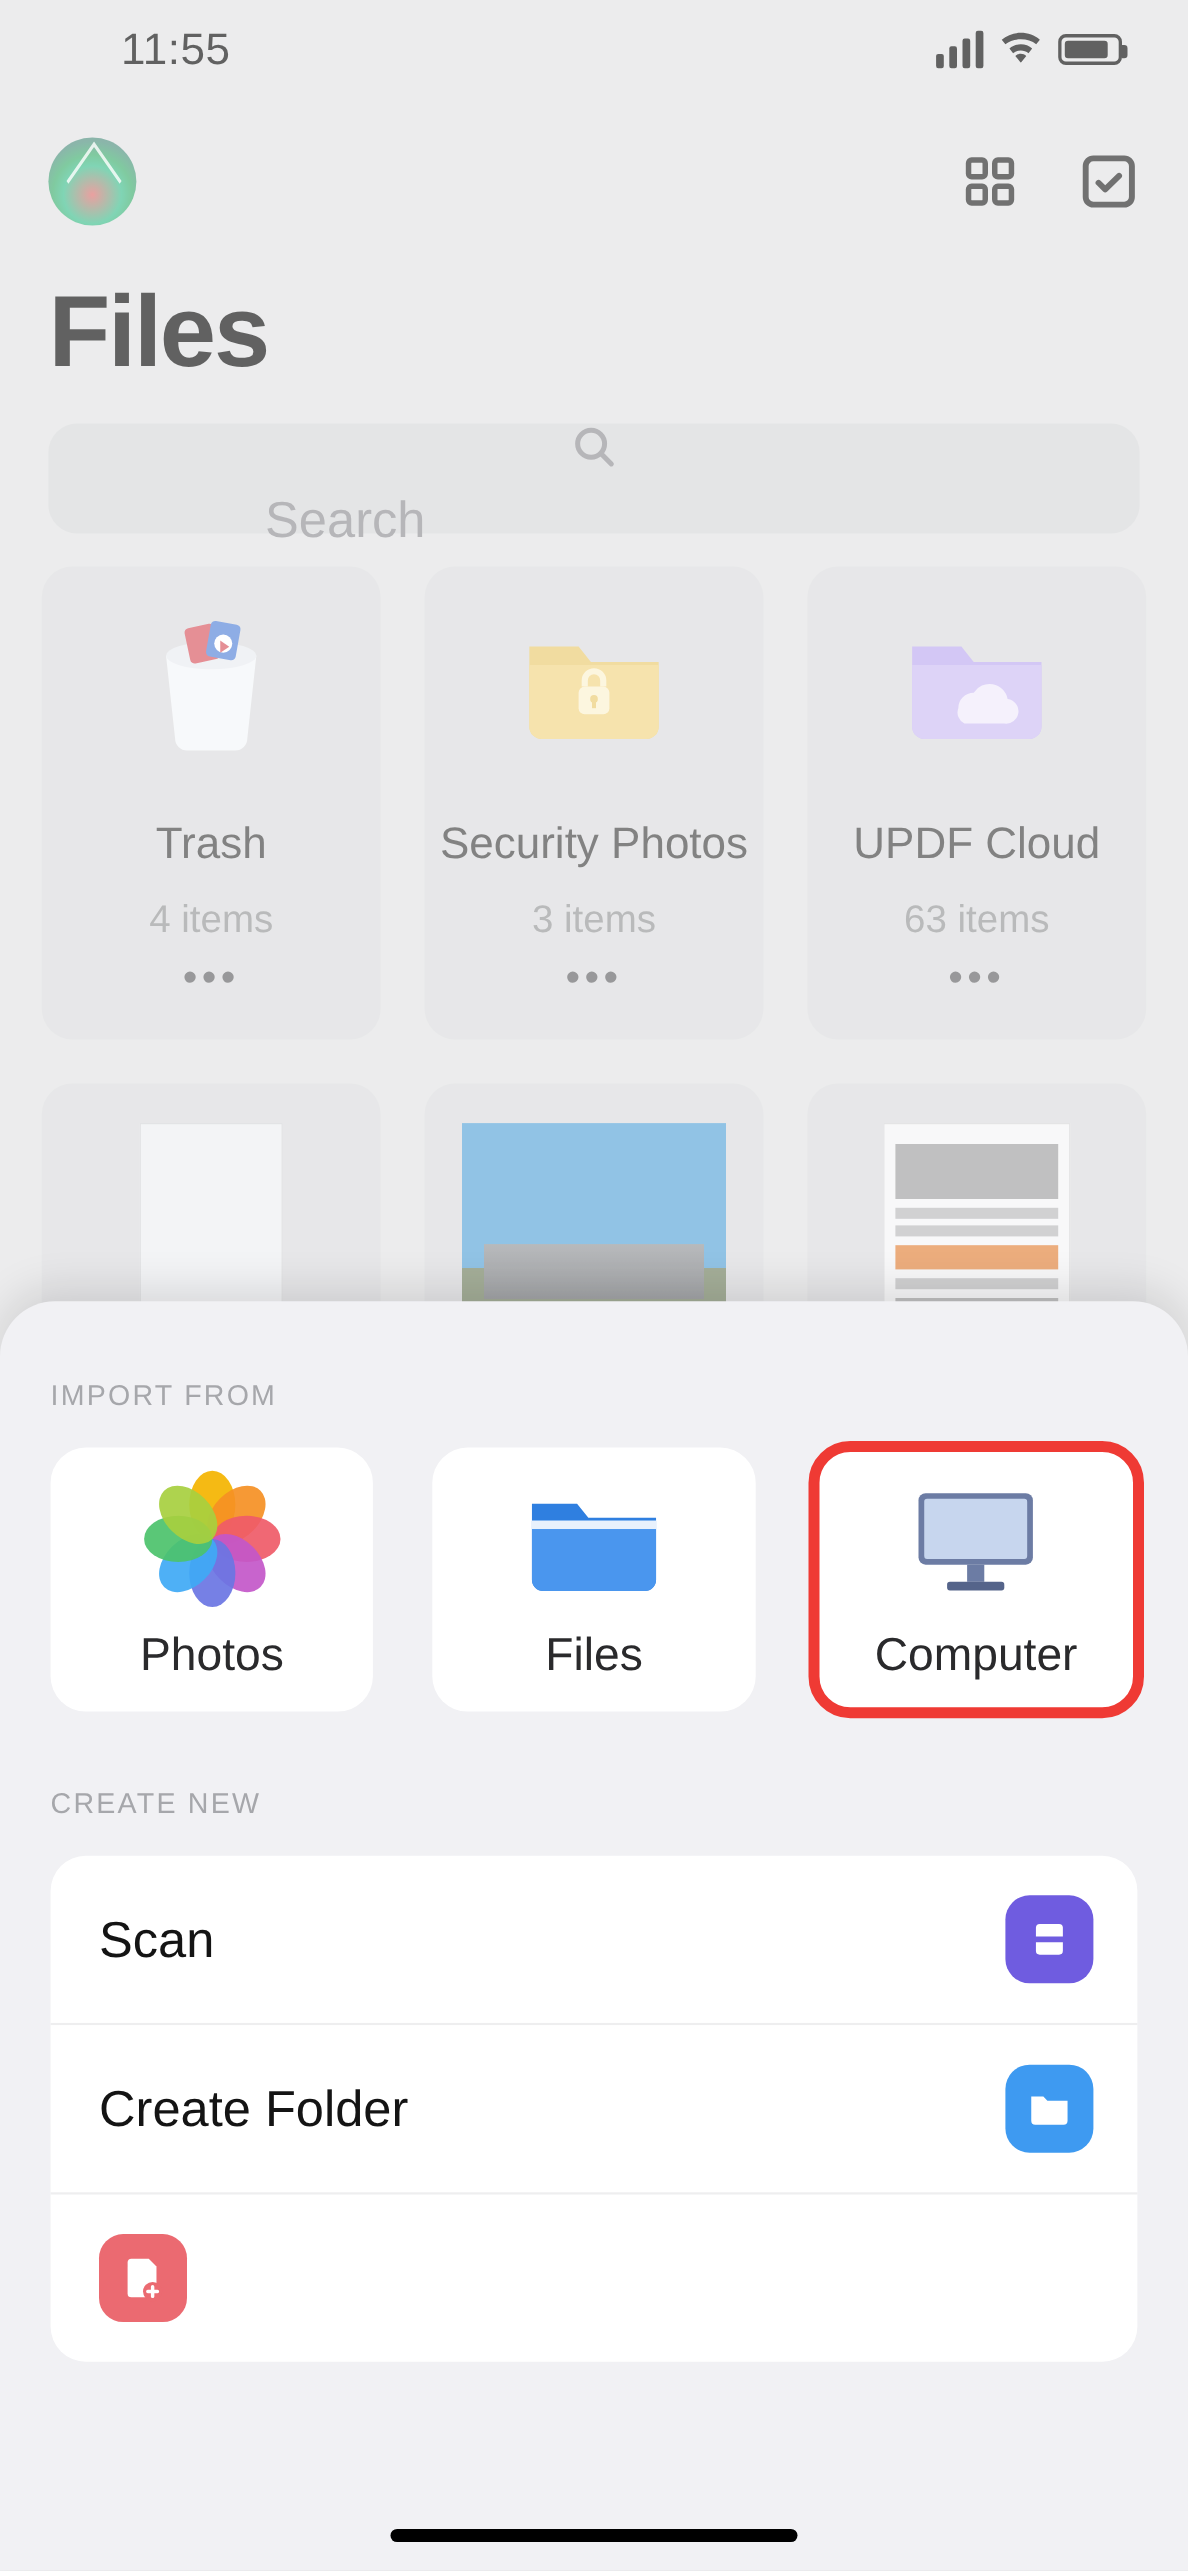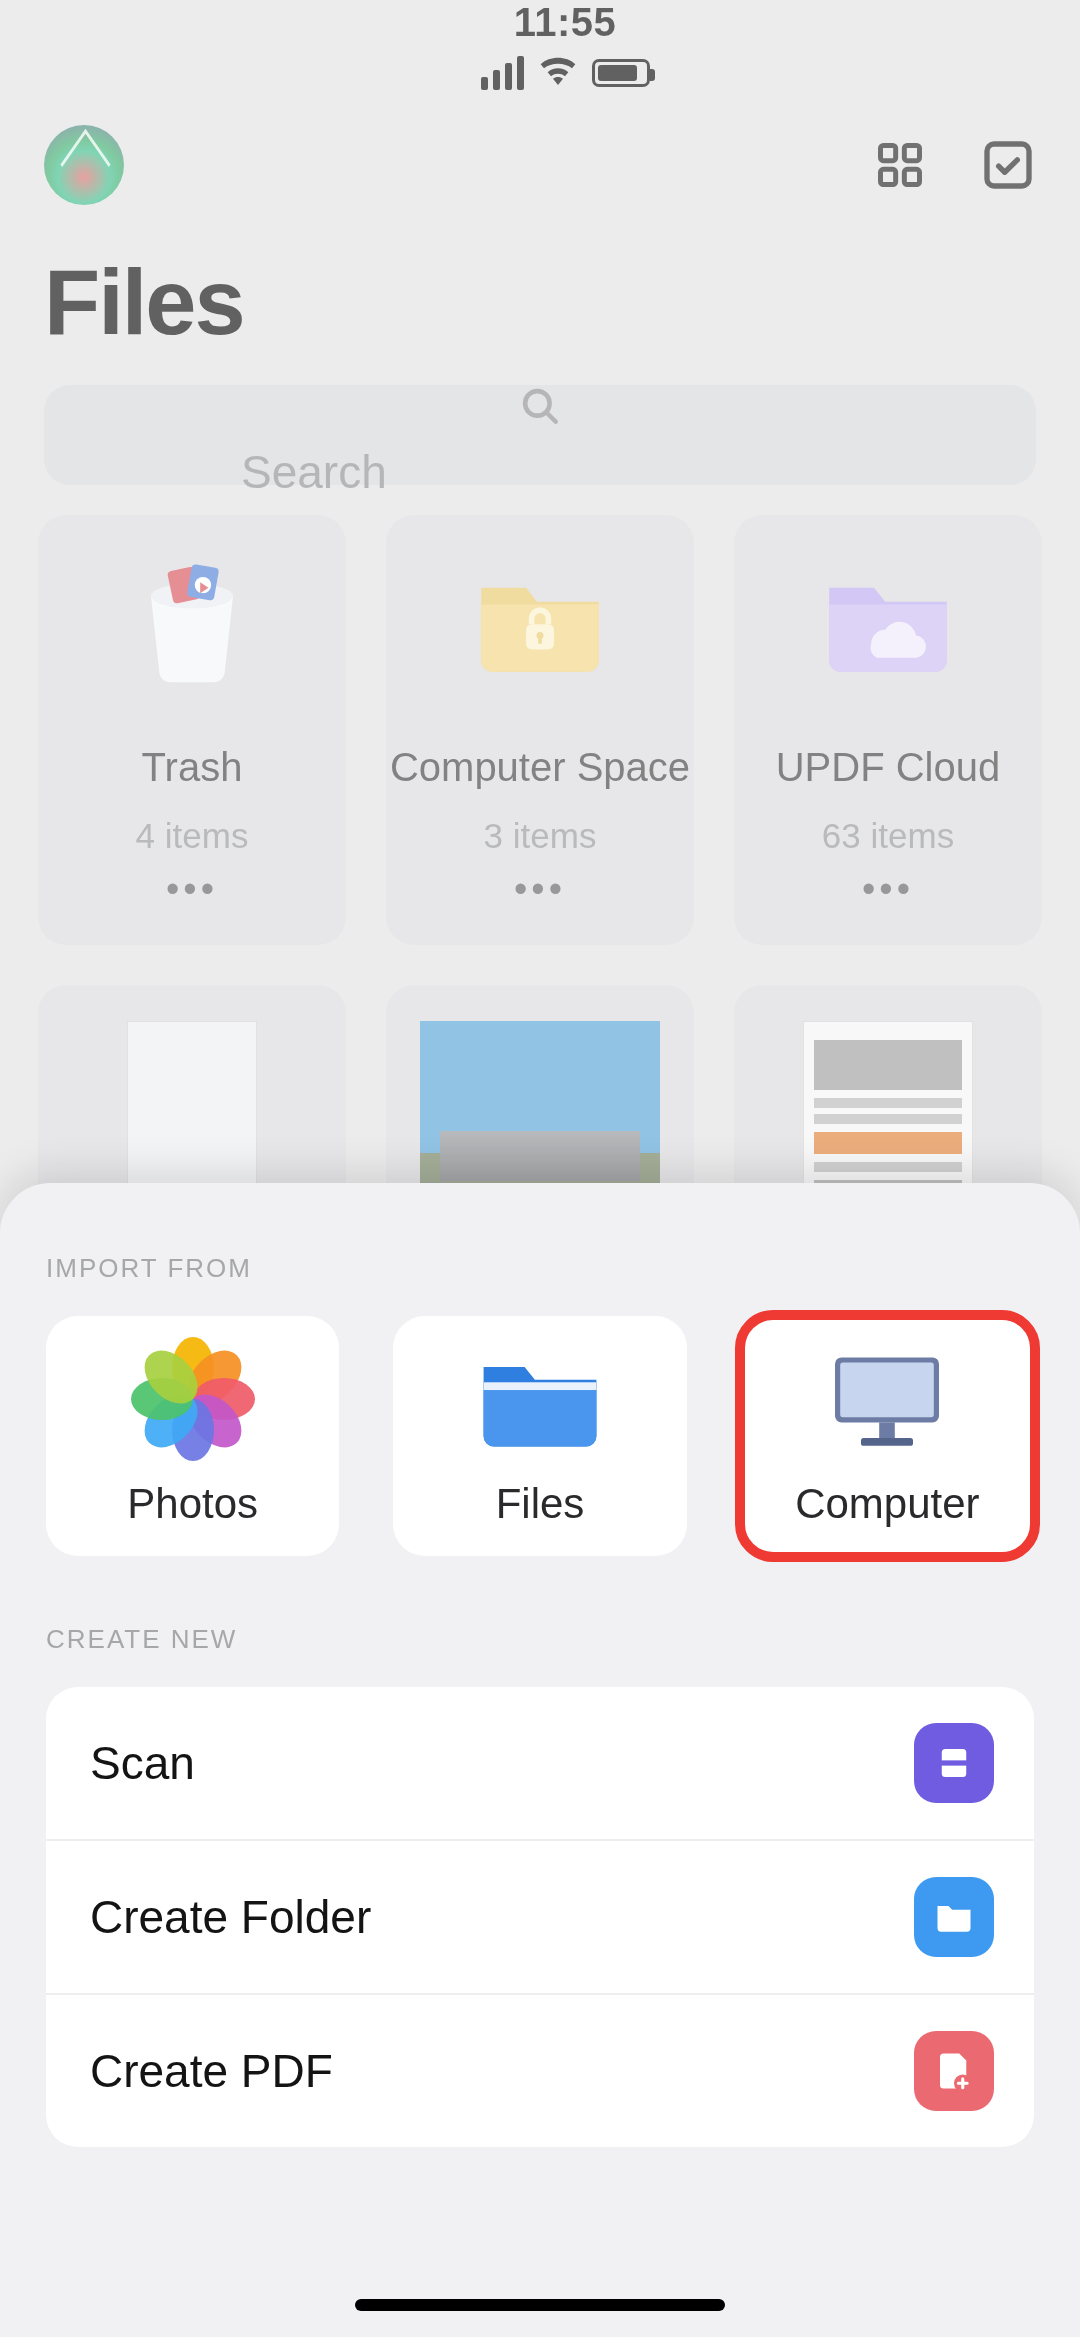--- a/index.html
+++ b/index.html
@@ -12,22 +12,21 @@
     overflow: hidden;
   }
 
   
   .status-bar {
     height: 90px;
     display: flex;
     justify-content: space-between;
     align-items: center;
     padding: 0 60px 0 110px;
-    font-weight: 700;
-    flex-direction: column;
+    font-weight: 400;
   }
   .status-time { font-size: 40px; letter-spacing: 0.5px; }
   .status-right { display: flex; align-items: center; gap: 14px; }
   .signal-bars { display: flex; align-items: flex-end; gap: 5px; }
   .signal-bars span { width: 7px; background: #000; border-radius: 2px; }
   .signal-bars span:nth-child(1){height:13px;}
   .signal-bars span:nth-child(2){height:20px;}
   .signal-bars span:nth-child(3){height:27px;}
   .signal-bars span:nth-child(4){height:34px;}
   .wifi-glyph { font-size: 34px; line-height: 1; }
@@ -255,21 +254,21 @@
     <div class="tile-thumb folder-svg">
       <svg width="170" height="130" viewBox="0 0 100 78">
         <path d="M8 16 h32 l8 10 h44 v42 a8 8 0 0 1 -8 8 h-68 a8 8 0 0 1 -8 -8 z" fill="#e8c766"></path>
         <path d="M8 28 h84 v40 a8 8 0 0 1 -8 8 h-68 a8 8 0 0 1 -8 -8 z" fill="#f1d27b"></path>
         <rect x="40" y="42" width="20" height="18" rx="4" fill="#fbf0cc"></rect>
         <path d="M44 42 v-4 a6 6 0 0 1 12 0 v4" fill="none" stroke="#fbf0cc" stroke-width="4"></path>
         <circle cx="50" cy="50" r="2.5" fill="#e8c766"></circle>
           <rect x="48.7" y="50" width="2.6" height="6" fill="#e8c766"></rect>
       </svg>
     </div>
-    <div class="tile-name">Computer Space</div>
+    <div class="tile-name">Security Photos</div>
     <div class="tile-sub">3 items</div>
     <div class="tile-more">•••</div>
   </div>
 
   <div class="tile">
     <div class="tile-thumb folder-svg">
       <svg width="170" height="130" viewBox="0 0 100 78">
         <path d="M8 16 h32 l8 10 h44 v42 a8 8 0 0 1 -8 8 h-68 a8 8 0 0 1 -8 -8 z" fill="#b9a5ef"></path>
         <path d="M8 28 h84 v40 a8 8 0 0 1 -8 8 h-68 a8 8 0 0 1 -8 -8 z" fill="#c9b9f3"></path>
         <path d="M38 56 a10 10 0 0 1 10-10 a12 12 0 0 1 22 4 a8 8 0 0 1 -2 16 h-26 a8 8 0 0 1 -4-10z" fill="#efe9fb"></path>
@@ -361,21 +360,20 @@
     </div>
     <div class="create-item">
       <span class="txt">Create Folder</span>
       <span class="ic ic-blue">
         <svg width="44" height="44" viewBox="0 0 24 24">
             <path fill="#fff" d="M3 6h6l2 2h10v10a2 2 0 0 1-2 2H5a2 2 0 0 1-2-2V6z"></path>
           </svg>
       </span>
     </div>
     <div class="create-item">
-      <span class="txt">Create PDF</span>
       <span class="ic ic-pink">
         <svg width="42" height="42" viewBox="0 0 24 24">
           <path fill="#fff" d="M6 2h9l4 4v14a2 2 0 0 1-2 2H6a2 2 0 0 1-2-2V4a2 2 0 0 1 2-2z"></path>
           <circle cx="17" cy="19" r="5" fill="#eb6a71"></circle>
           <path d="M17 16.5v5M14.5 19h5" stroke="#fff" stroke-width="1.8" stroke-linecap="round"></path>
         </svg>
       </span>
     </div>
   </div>
 </div>

